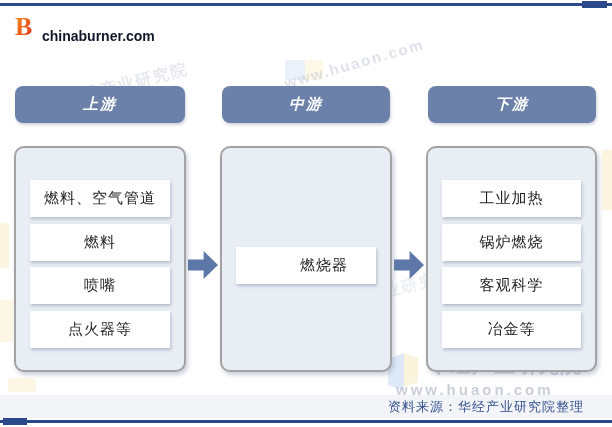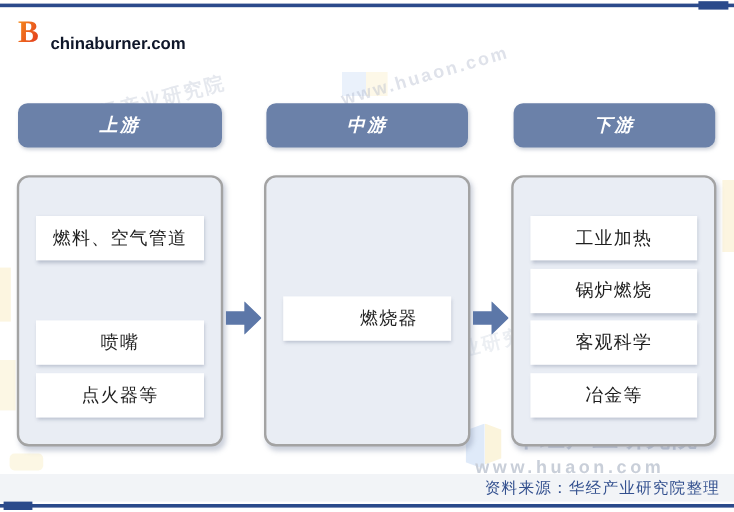--- a/index.html
+++ b/index.html
@@ -71,21 +71,21 @@
   .i-mid { top:99px;padding-left:36px; }
 
   
   .arrow { position:absolute; top:251px; width:30px; height:28px; background:#5c77a8; z-index:3;
             clip-path:polygon(0 30%, 52% 30%, 52% 0, 100% 50%, 52% 100%, 52% 70%, 0 70%); }
   .arrow-1 { left:188px; }
   .arrow-2 { left:394px; }
 
   
   .footer-bar { position:absolute; left:0; top:395px; width:612px; height:23px; background:#f2f4f7;
-            display:flex; align-items:center; justify-content:flex-end; padding-right:12px; }
+            display:flex; align-items:center; justify-content:flex-end; padding-right:28px; }
   .footer-bar .src { font-size:13px; color:#33508f; letter-spacing:1px; }
 </style>
 </head>
 <body>
 
 <div class="page">
 
   <div class="top-line"></div>
   <div class="top-line-cap"></div>
 
@@ -118,20 +118,21 @@
     </svg>
     <div class="logo-url">chinaburner.com</div>
   </div>
 
   <div class="stage-btn stage-up">上游</div>
   <div class="stage-btn stage-mid">中游</div>
   <div class="stage-btn stage-down">下游</div>
 
   <div class="col-box col-left">
     <div class="item i1">燃料、空气管道</div>
+    <div class="item i2">燃料</div>
     <div class="item i3">喷嘴</div>
     <div class="item i4">点火器等</div>
   </div>
 
   <div class="col-box col-mid">
     <div class="item i-mid">燃烧器</div>
   </div>
 
   <div class="col-box col-right">
     <div class="item i2">锅炉燃烧</div>

